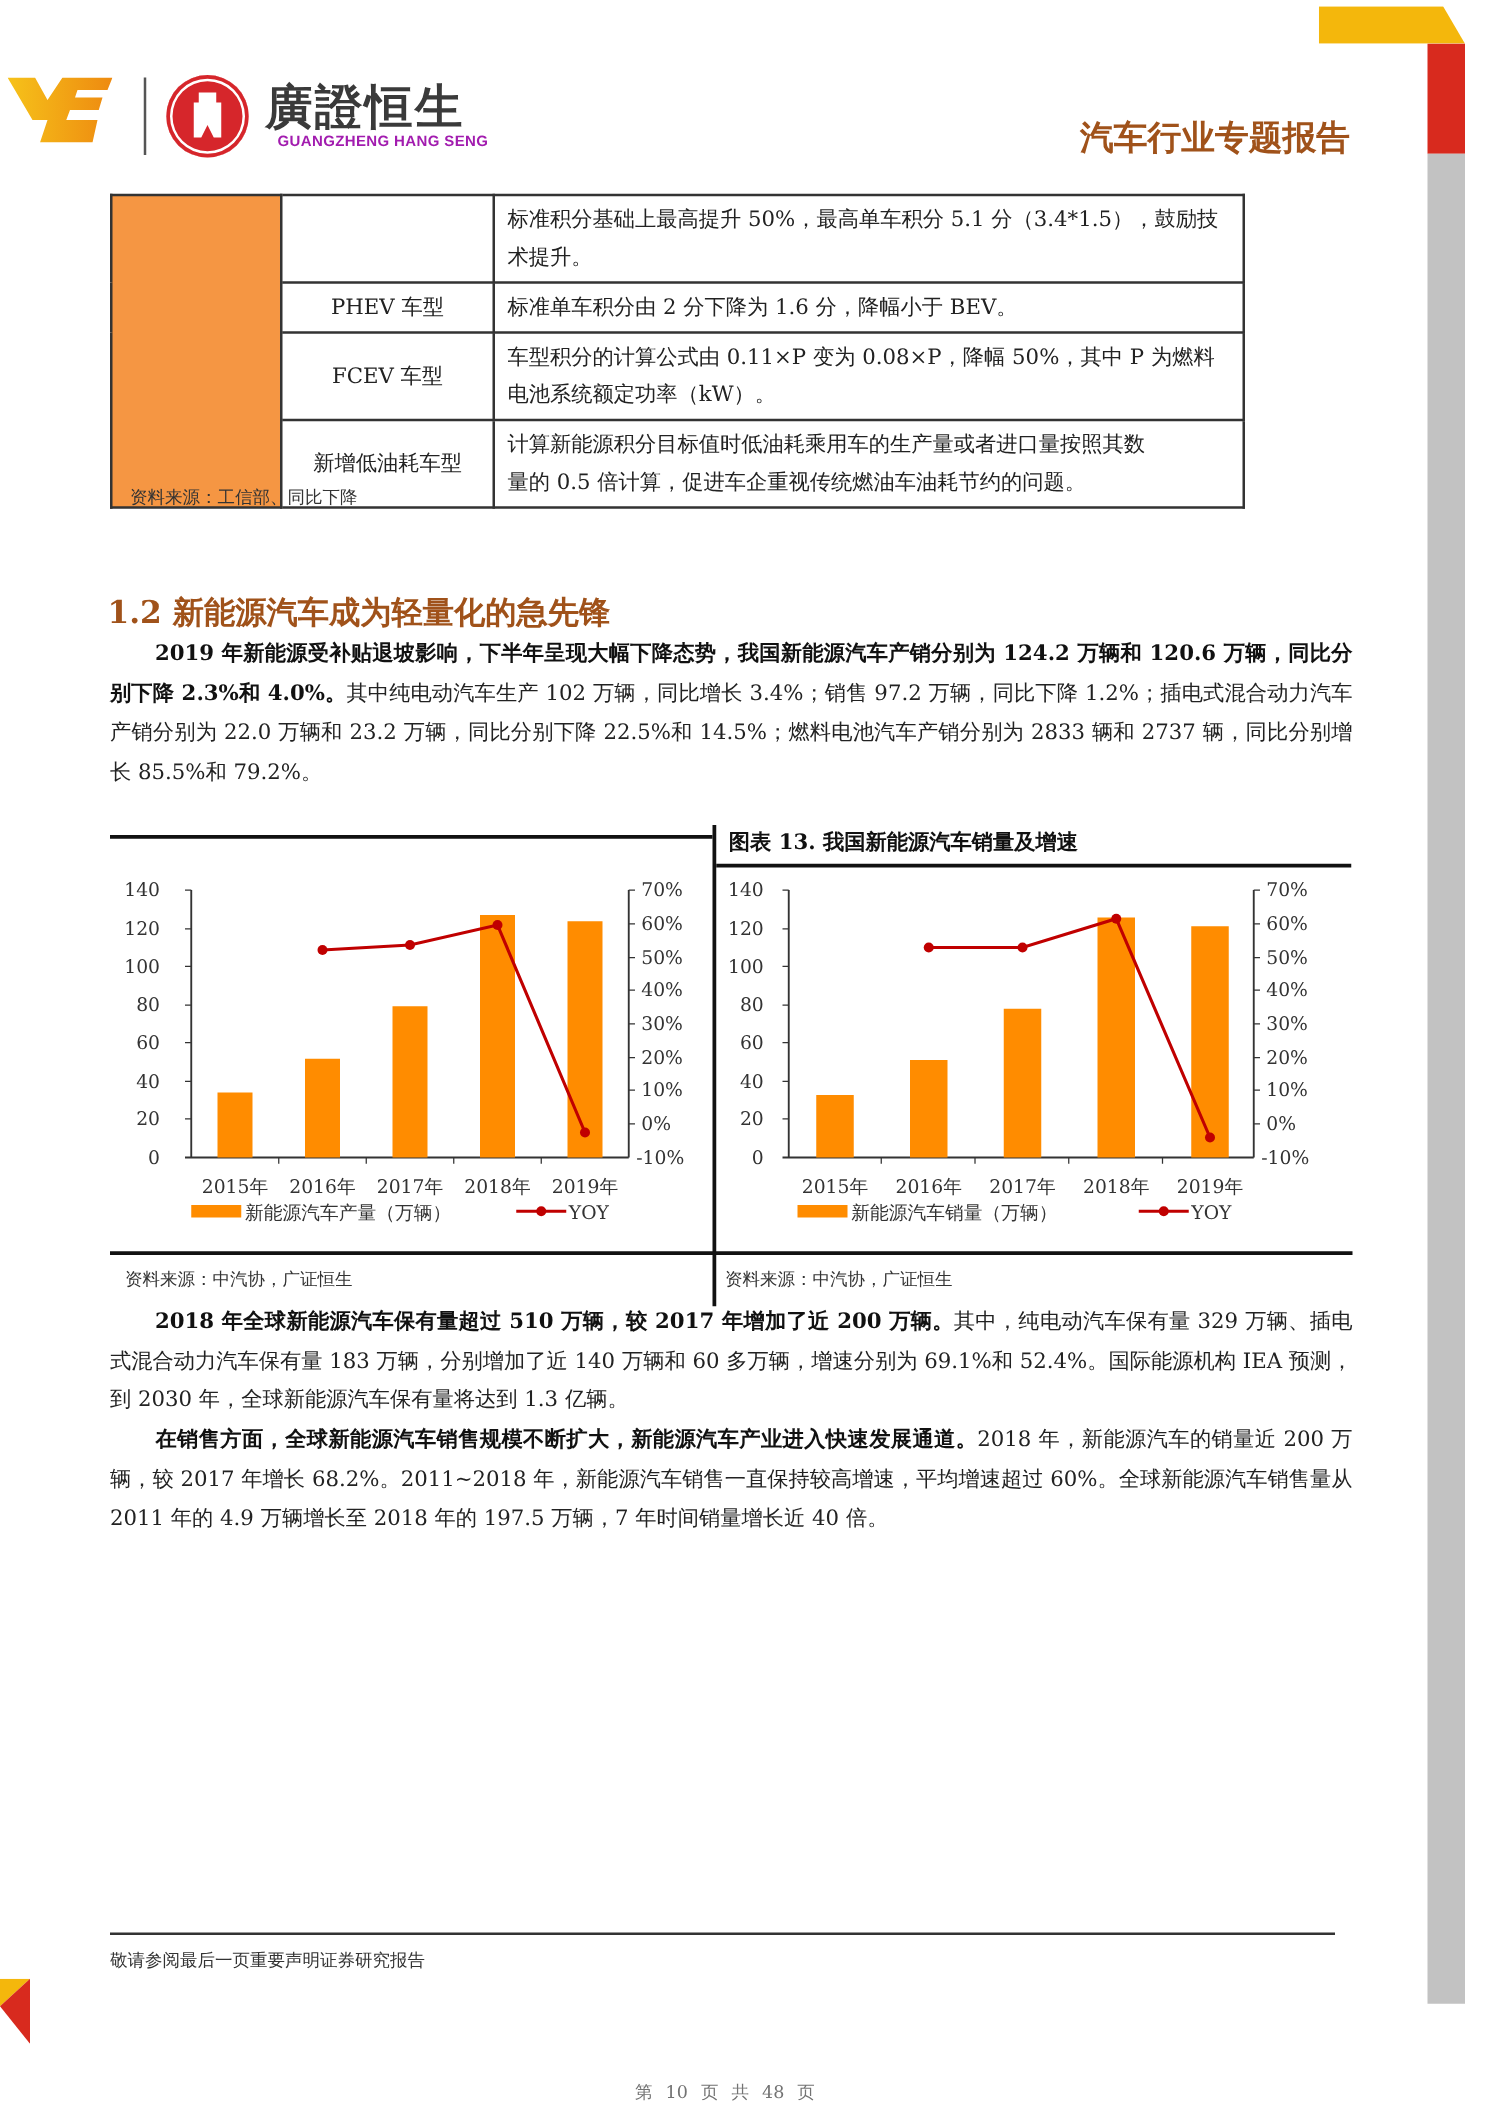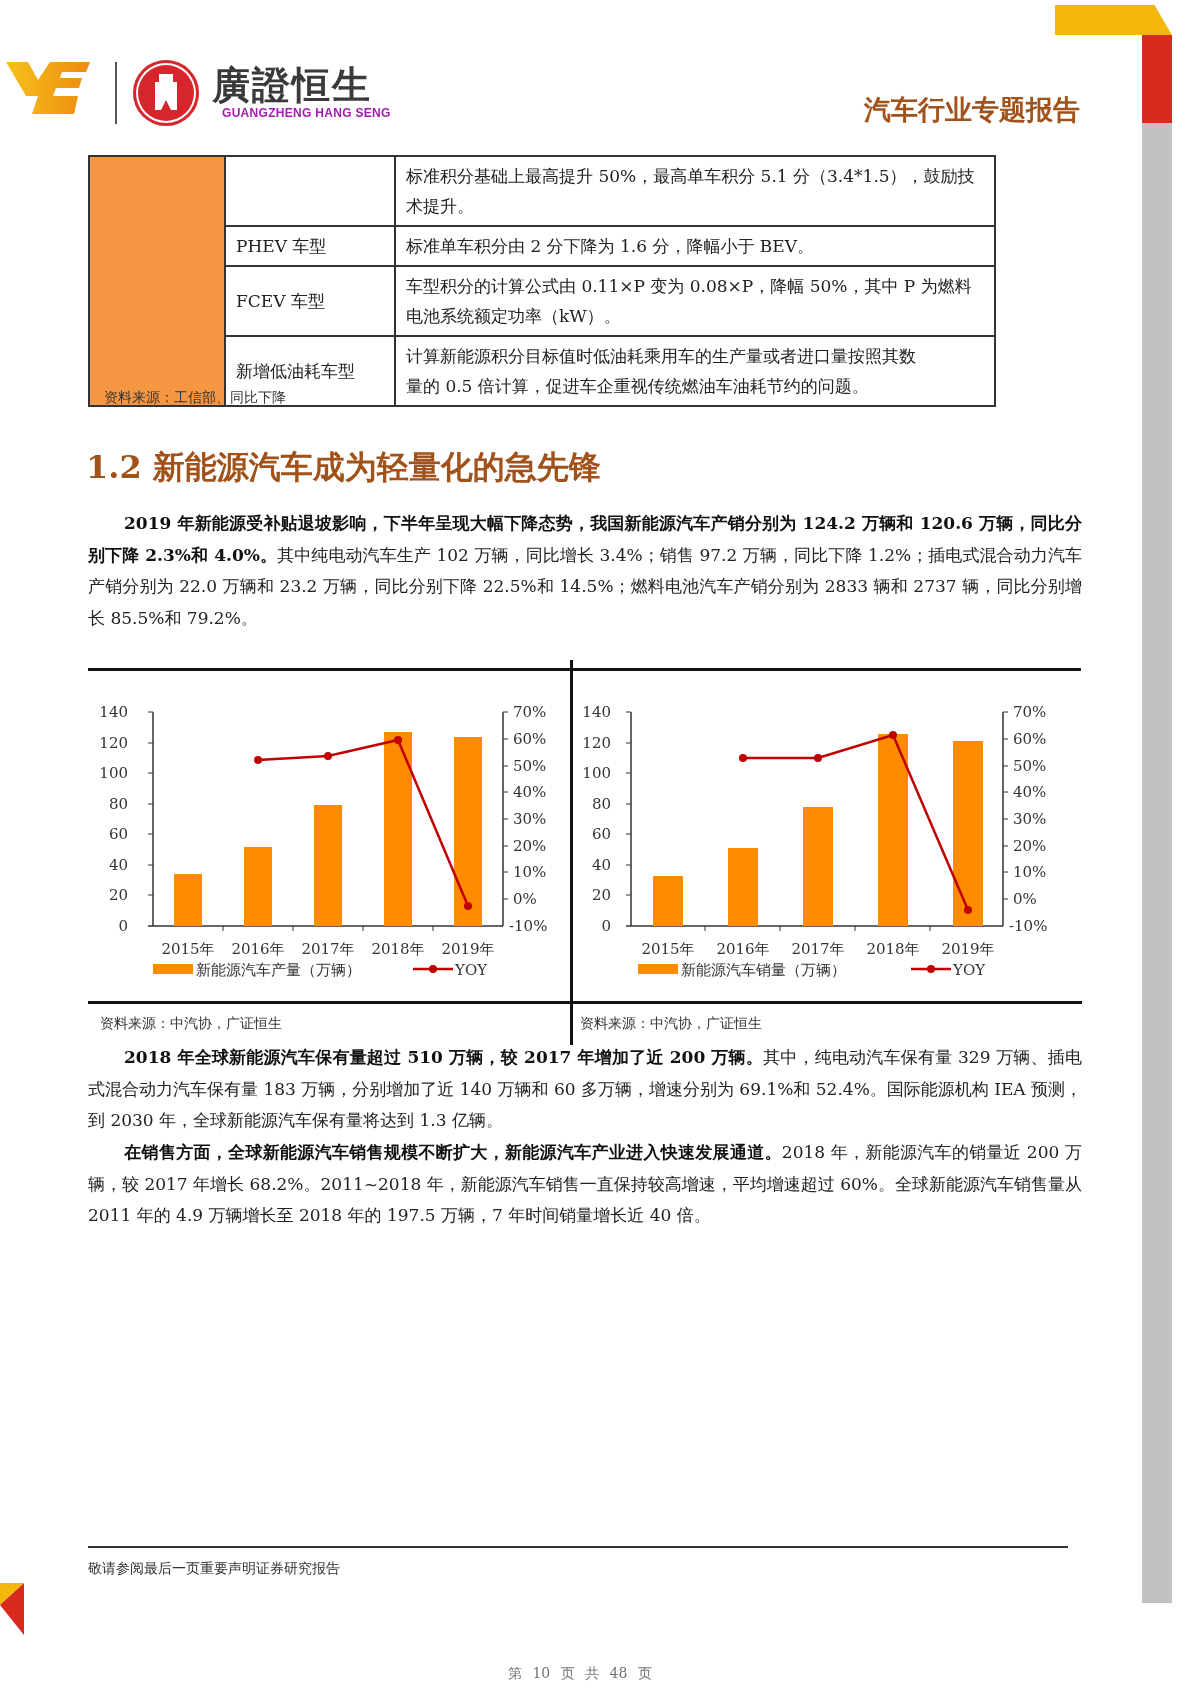--- a/index.html
+++ b/index.html
@@ -13,23 +13,23 @@
   .brand-cn { left:212px; top:60px; font-family:"DejaVu Sans","Liberation Sans",sans-serif; font-weight:bold; font-size:38px; color:#3a3a3a; letter-spacing:2px; }
   .brand-en { left:222px; top:106px; font-family:"Liberation Sans","DejaVu Sans",sans-serif; font-weight:bold; font-size:12px; color:#a21caf; letter-spacing:0.3px; }
   .report-title { right:120px; top:92px; font-family:"DejaVu Sans",sans-serif; font-weight:bold; font-size:27px; color:#a0521a; }
   .corner-yellow { left:1055px; top:5px; width:117px; height:30px; background:#f4b70c; clip-path:polygon(0 0, 85% 0, 100% 100%, 0 100%); }
   .corner-red { left:1142px; top:35px; width:30px; height:88px; background:#d82a1e; }
   .corner-grey { left:1142px; top:123px; width:30px; height:1480px; background:#c2c2c2; }
   
   table.policy { position:absolute; left:88px; top:155px; width:908px; border-collapse:collapse; font-size:17px; }
   table.policy td { border:2px solid #333; padding:4px 10px; line-height:30px; vertical-align:middle; }
   td.orange { background:#f59643; width:114px; }
-  td.type { width:148px; }
+  td.type { width:148px; text-align:center; }
   .source { font-size:14px; color:#333; }
-  h2.section { position:absolute; left:86px; top:446px; margin:0; font-size:32px; font-weight:bold; color:#a0521a; }
+  h2.section { position:absolute; left:86px; top:473px; margin:0; font-size:25px; font-weight:bold; color:#a0521a; }
   .para { position:absolute; left:88px; width:994px; font-size:17px; line-height:31.5px; text-align:justify; }
   .para b { font-weight:bold; color:#111; }
   .indent { display:inline-block; width:36px; }
   
   .chart-title { font-size:17px; font-weight:bold; color:#111; }
   .chart-rule { height:3px; background:#111; }
   .vdiv { left:570px; top:660px; width:3px; height:385px; background:#111; }
   svg text { font-family:"DejaVu Serif","Liberation Serif",serif; }
   .footer-rule { left:88px; top:1546px; width:980px; height:2px; background:#333; }
   .footer-note { left:88px; top:1560px; font-size:14px; color:#333; }
@@ -89,20 +89,21 @@
 <h2 class="section">1.2 新能源汽车成为轻量化的急先锋</h2>
 
 <div class="para" style="top:508px;">
   <span class="indent"></span><b>2019 年新能源受补贴退坡影响，下半年呈现大幅下降态势，我国新能源汽车产销分别为 124.2 万辆和 120.6 万辆，同比分别下降 2.3%和 4.0%。</b><span>其中纯电动汽车生产 102 万辆，同比增长 3.4%；销售 97.2 万辆，同比下降 1.2%；插电式混合动力汽车产销分别为 22.0 万辆和 23.2 万辆，同比分别下降 22.5%和 14.5%；燃料电池汽车产销分别为 2833 辆和 2737 辆，同比分别增长 85.5%和 79.2%。</span>
 </div>
 
 <div class="abs" style="left:88px; top:662px; width:482px;">
   <div class="chart-rule" style="margin-top:6px;"></div>
 </div>
 <div class="abs" style="left:573px; top:662px; width:508px;">
+  <div class="chart-title" style="padding-left:10px;">图表 13. 我国新能源汽车销量及增速</div>
   <div class="chart-rule" style="margin-top:6px;"></div>
 </div>
 <div class="abs vdiv"></div>
 
 <svg class="abs" style="left:88px; top:700px;" width="482" height="290">
   <g font-size="15" fill="#333">
 
     <line x1="65" y1="12" x2="65" y2="226" stroke="#333" stroke-width="1.5"></line>
     <g text-anchor="end">
       <text x="40" y="17">140</text>

